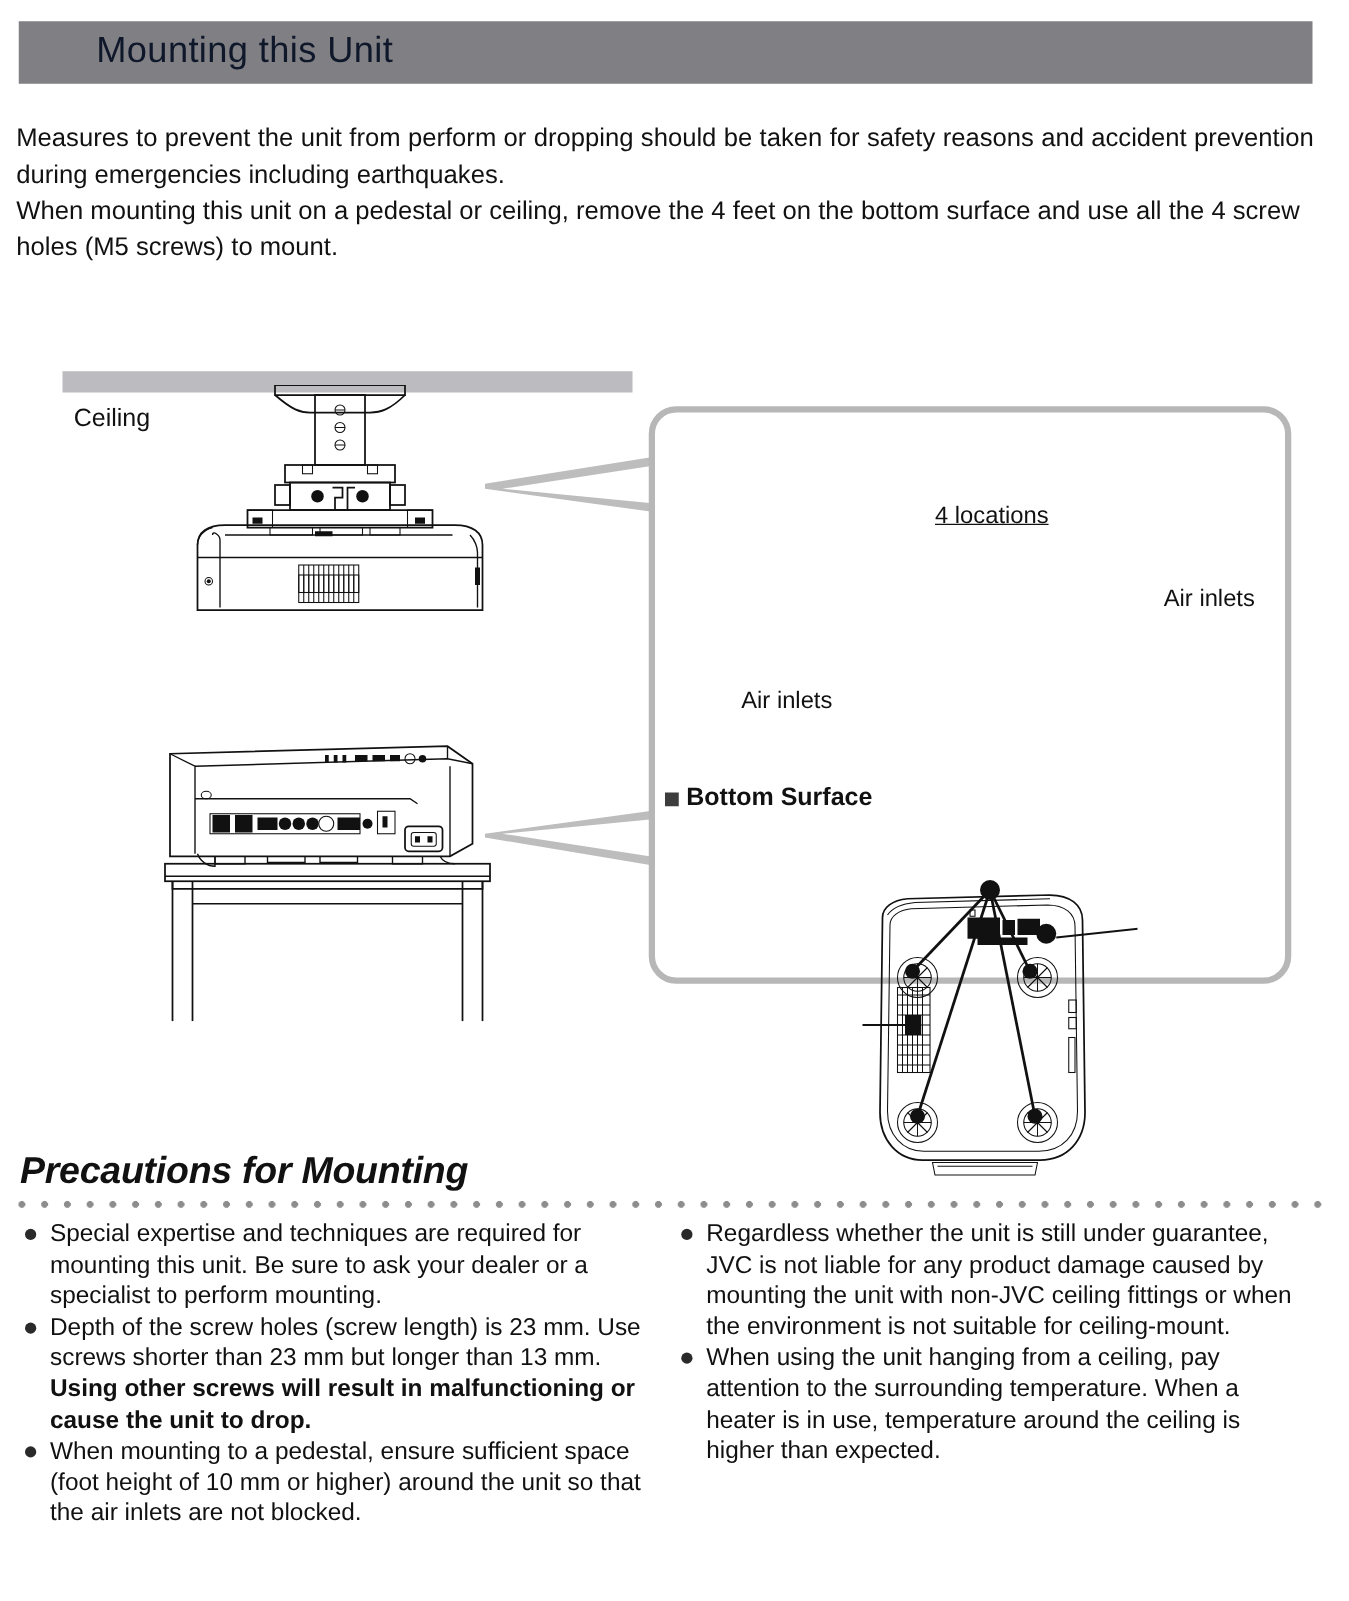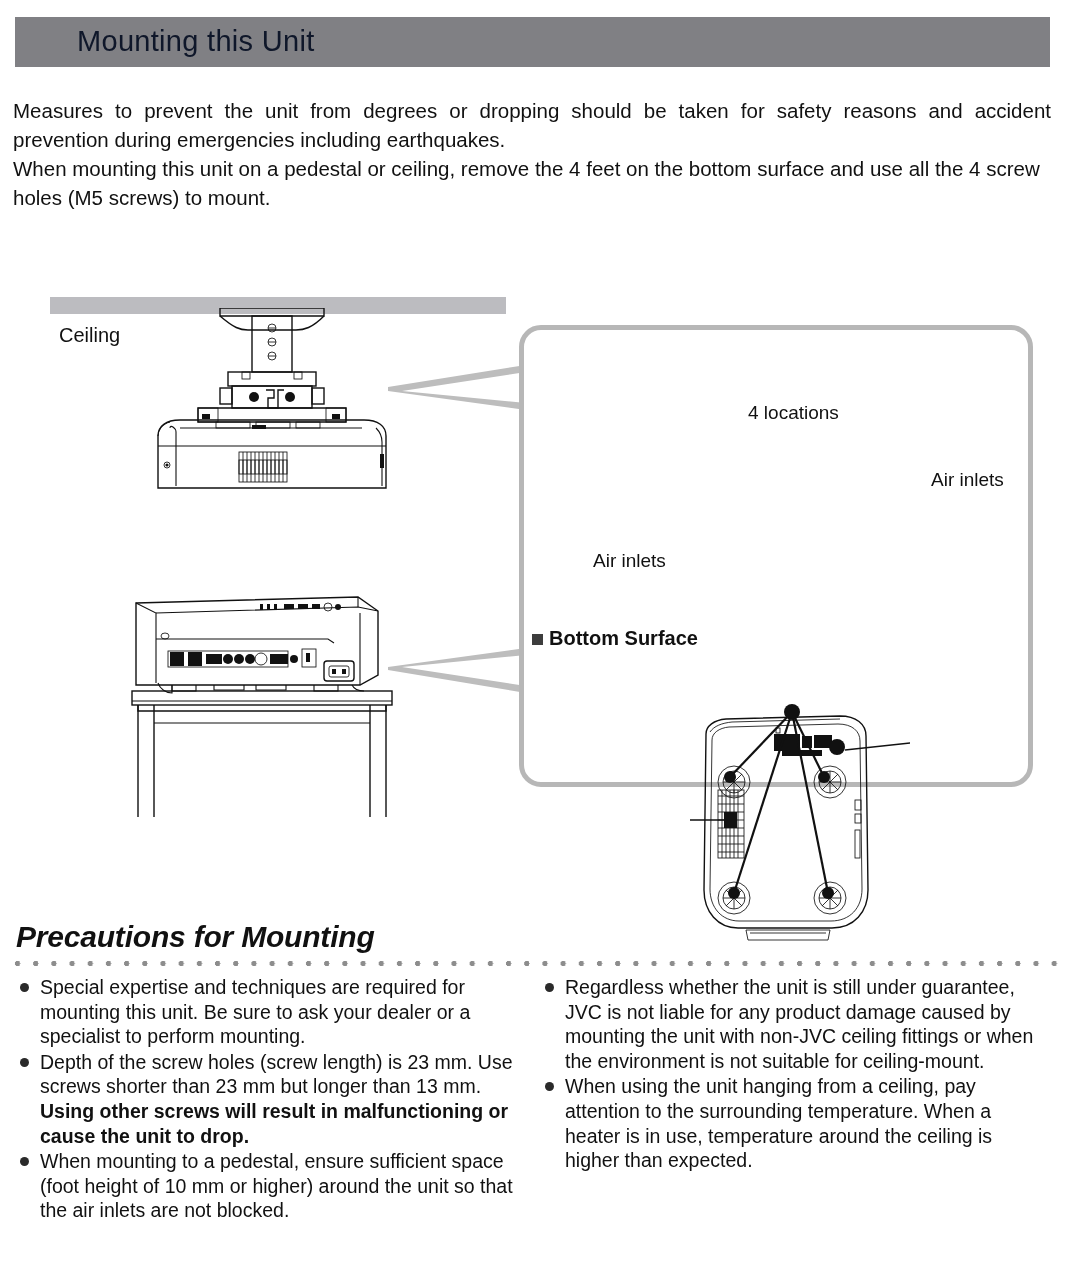--- a/index.html
+++ b/index.html
@@ -178,21 +178,21 @@
   .prec-strong { font-weight: bold; }
 </style>
 </head>
 <body>
 
 <div id="title-bar">
   <div id="title-text">Mounting this Unit</div>
 </div>
 
 <div id="intro">
-  <div class="intro-line">Measures to prevent the unit from degrees or dropping should be taken for safety reasons and accident prevention during emergencies including earthquakes.</div>
+  <div class="intro-line">Measures to prevent the unit from perform or dropping should be taken for safety reasons and accident prevention during emergencies including earthquakes.</div>
   <div class="intro-line last">When mounting this unit on a pedestal or ceiling, remove the 4 feet on the bottom surface and use all the 4 screw holes (M5 screws) to mount.</div>
 </div>
 
 <div id="figure">
 
   <div id="ceiling-slab"></div>
   <div id="ceiling-label">Ceiling</div>
 
   <svg class="connector" style="left:388px; top:85px;" width="140" height="45" viewBox="0 0 140 45">
     <polygon points="0,22 138,0 138,7 14,26 138,38 138,45 0,26" fill="#bdbdbd"></polygon>
@@ -388,21 +388,21 @@
     <circle class="fill-dark" cx="40" cy="87" r="6"></circle>
     <circle class="fill-dark" cx="134" cy="87" r="6"></circle>
     <circle class="fill-dark" cx="44" cy="203" r="6"></circle>
     <circle class="fill-dark" cx="138" cy="203" r="6"></circle>
 
     <path class="leadthin" d="M155,60 L238,51"></path>
 
     <path class="leadthin" d="M38,130 L-47,130"></path>
   </svg>
 
-  <div class="fig-label" style="left:748px; top:122px;">4 locations</div>
+  <div class="fig-label" style="left:748px; top:122px;text-decoration:underline;">4 locations</div>
   <div class="fig-label" style="left:931px; top:189px;">Air inlets</div>
   <div class="fig-label" style="left:593px; top:270px;">Air inlets</div>
 </div>
 
 <div id="precautions-heading">Precautions for Mounting</div>
 <div id="dotted-rule"></div>
 
 <div class="prec-col" id="prec-col-left">
   <div class="prec-item">
     <span class="prec-bullet"></span>

